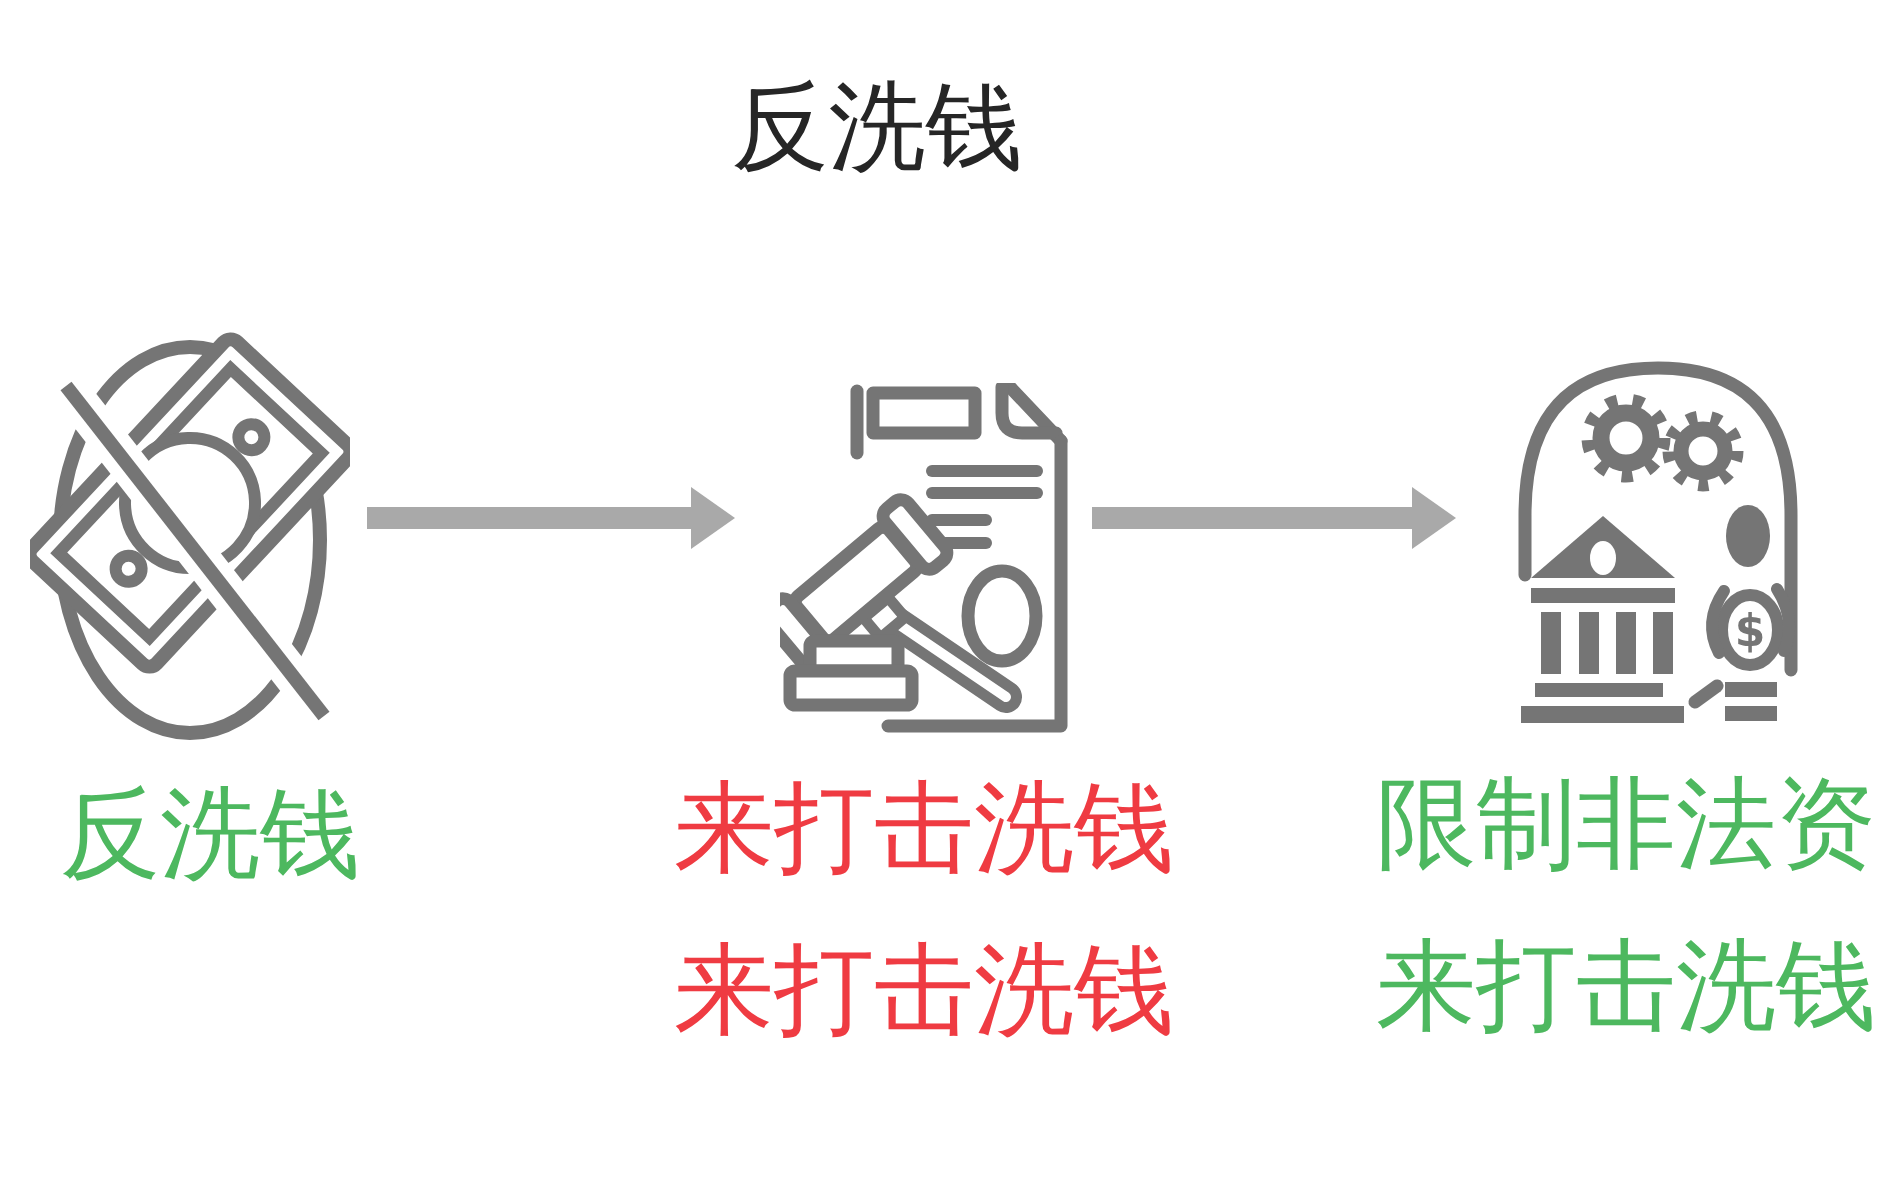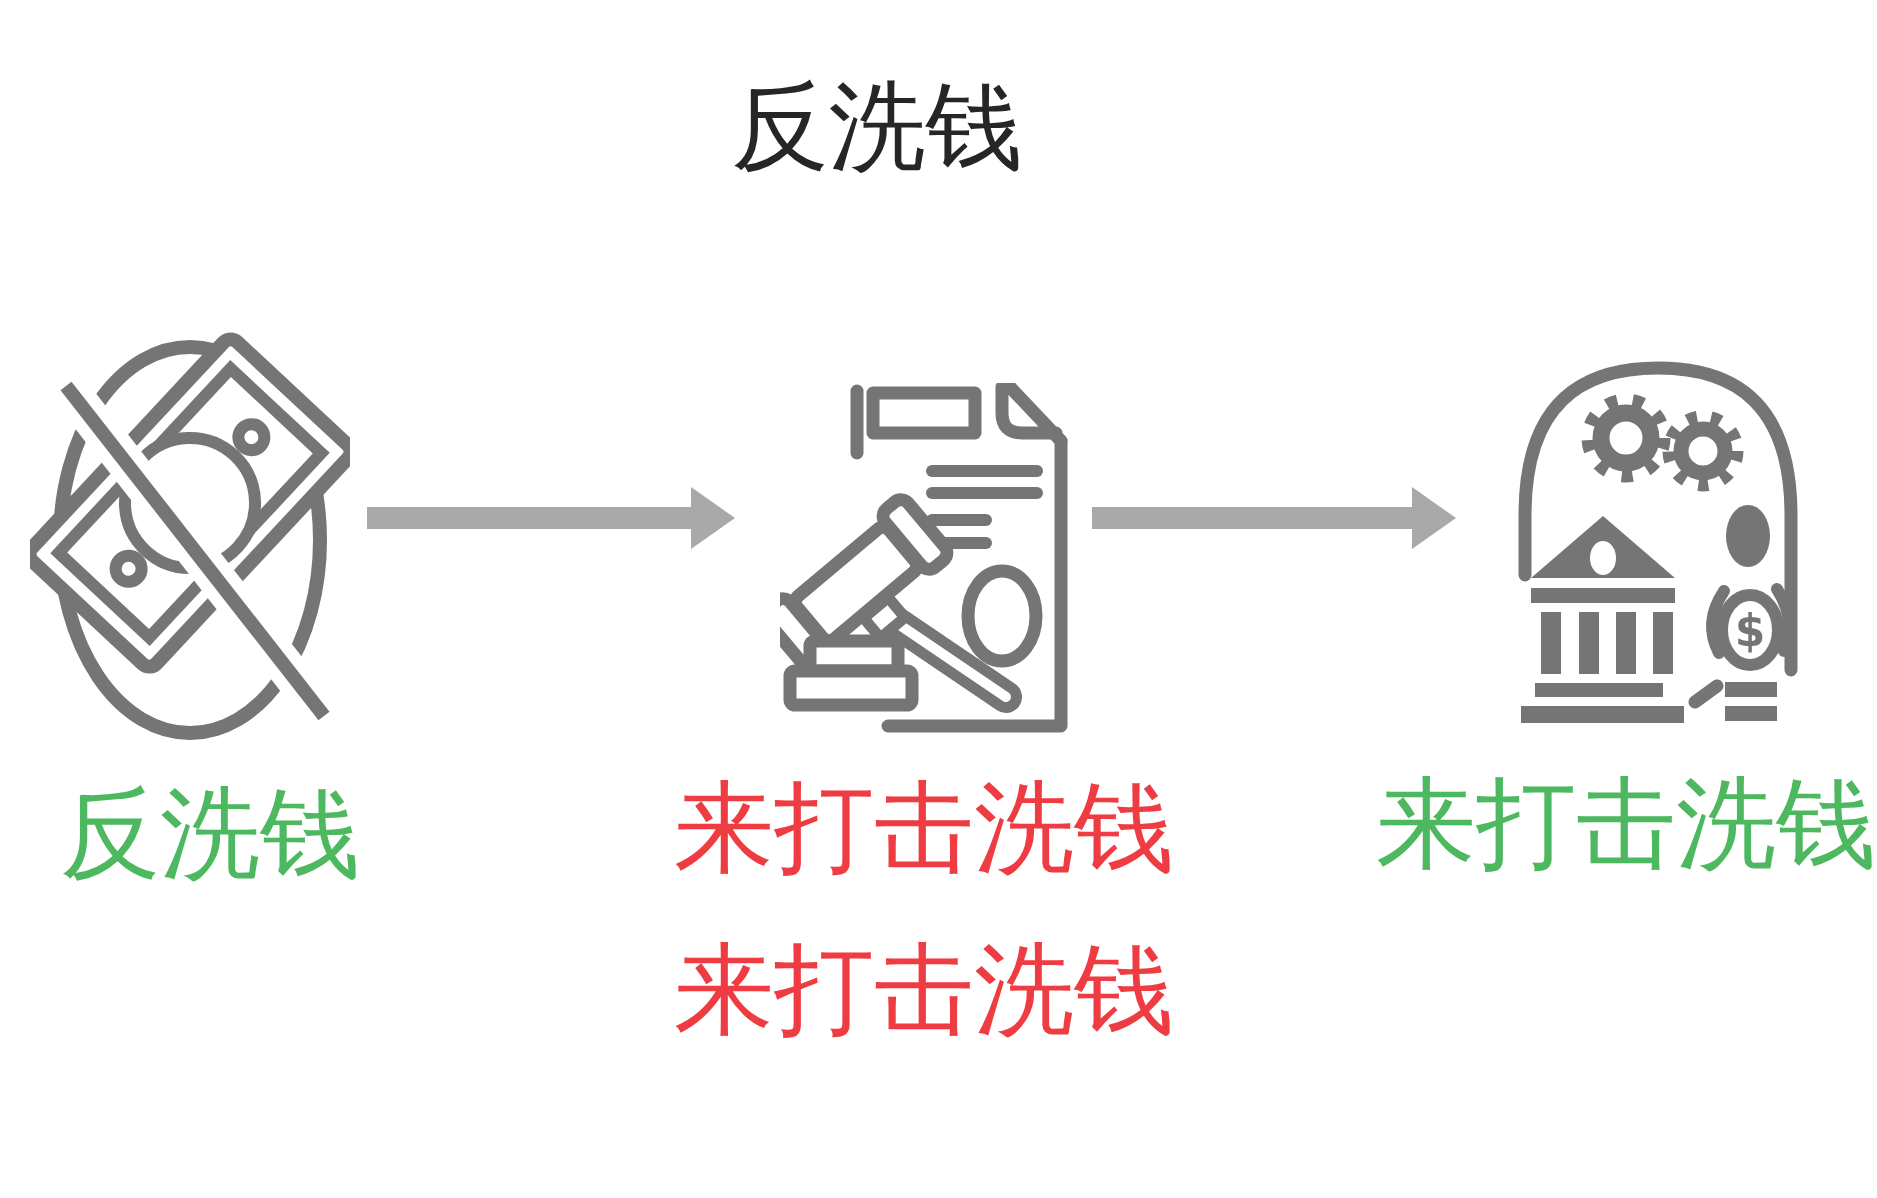--- a/index.html
+++ b/index.html
@@ -169,16 +169,17 @@
   <div class="label green" id="label-1">
     <div class="line">反洗钱</div>
   </div>
 
   <div class="label red" id="label-2">
     <div class="line">来打击洗钱</div>
     <div class="line">来打击洗钱</div>
   </div>
 
   <div class="label green" id="label-3">
+    <div class="line">限制非法资</div>
     <div class="line">来打击洗钱</div>
   </div>
 
 </div>
 
 </body></html>

